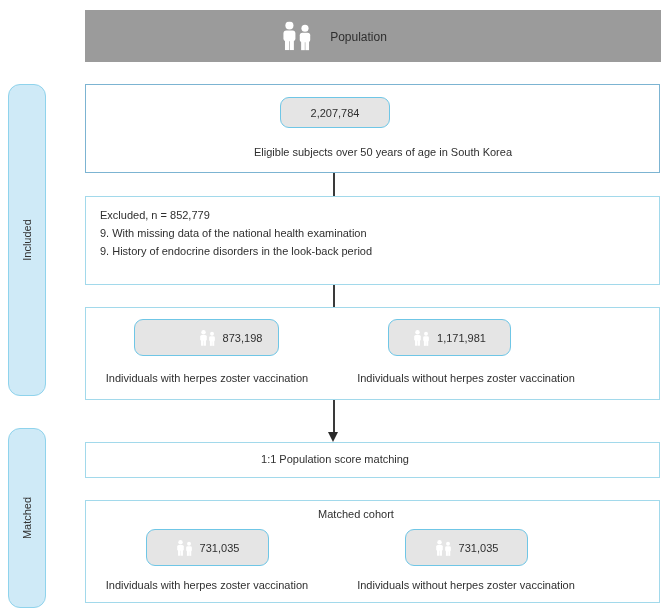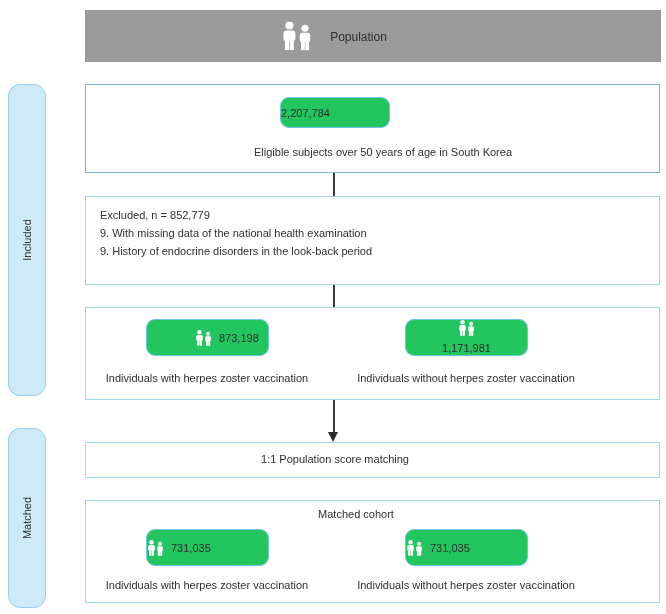--- a/index.html
+++ b/index.html
@@ -13,22 +13,22 @@
 
   .side-tab{position:absolute;left:8px;width:38px;background:#cfeaf7;border:1.5px solid #8fd3ec;
     border-radius:12px;box-sizing:border-box;}
   .side-tab .vtext{position:absolute;left:50%;top:50%;transform:translate(-50%,-50%) rotate(-90deg);
     font-size:11px;color:#333;white-space:nowrap;}
 
   .flow-box{position:absolute;left:85px;width:575px;background:#fff;box-sizing:border-box;}
   .border-primary{border:1.5px solid #7cb4d2;}
   .border-light{border:1.5px solid #a2d9eb;}
 
-  .pill{position:absolute;background:#22c55e;border:1.5px solid #6fc6e6;border-radius:9px;
-    box-sizing:border-box;display:flex;align-items:center;gap:6px;}
+  .pill{position:absolute;background:#e5e5e5;border:1.5px solid #6fc6e6;border-radius:9px;
+    box-sizing:border-box;display:flex;align-items:center;justify-content:center;gap:6px;}
   .pill .num{font-size:11px;color:#2f2f2f;white-space:nowrap;}
 
   .center-text{position:absolute;transform:translateX(-50%);font-size:11px;color:#2f2f2f;white-space:nowrap;}
 
   .excl{position:absolute;left:14px;top:9px;font-size:11px;color:#2f2f2f;line-height:1.65;}
   .excl div{white-space:nowrap;}
 
   .connector{position:absolute;width:1.5px;background:#3a3a3a;}
   .arrow-head{position:absolute;width:0;height:0;border-left:5.5px solid transparent;
     border-right:5.5px solid transparent;border-top:10px solid #2a2a2a;}
@@ -75,34 +75,34 @@
     <div class="excl">
       <div>Excluded, n = 852,779</div>
       <div>9. With missing data of the national health examination</div>
       <div>9. History of endocrine disorders in the look-back period</div>
     </div>
   </div>
 
   <div class="connector" style="left:333px;top:285px;height:22px;"></div>
 
   <div class="flow-box border-light" style="top:307px;height:93px;">
-    <div class="pill" style="left:60px;top:11px;width:123px;height:37px;padding-left:48px;">
+    <div class="pill" style="left:48px;top:11px;width:145px;height:37px;padding-left:48px;">
       <svg class="people-icon-svg" width="18" height="16" viewBox="0 0 34 30" fill="#ffffff">
         <circle cx="8.5" cy="4.2" r="4.2"></circle>
         <rect x="2.3" y="9.4" width="12.4" height="11" rx="3"></rect>
         <rect x="3.9" y="17" width="4.3" height="12.6"></rect>
         <rect x="8.8" y="17" width="4.3" height="12.6"></rect>
         <circle cx="24.6" cy="7" r="3.7"></circle>
         <rect x="19.2" y="11.6" width="10.8" height="9.8" rx="2.7"></rect>
         <rect x="20.6" y="18.6" width="3.8" height="11.2"></rect>
         <rect x="25" y="18.6" width="3.8" height="11.2"></rect>
       </svg>
       <span class="num">873,198</span>
     </div>
-    <div class="pill" style="left:319px;top:11px;width:123px;height:37px;flex-direction:column;">
+    <div class="pill" style="left:302px;top:11px;width:123px;height:37px;">
       <svg class="people-icon-svg" width="18" height="16" viewBox="0 0 34 30" fill="#ffffff">
         <circle cx="8.5" cy="4.2" r="4.2"></circle>
         <rect x="2.3" y="9.4" width="12.4" height="11" rx="3"></rect>
         <rect x="3.9" y="17" width="4.3" height="12.6"></rect>
         <rect x="8.8" y="17" width="4.3" height="12.6"></rect>
         <circle cx="24.6" cy="7" r="3.7"></circle>
         <rect x="19.2" y="11.6" width="10.8" height="9.8" rx="2.7"></rect>
         <rect x="20.6" y="18.6" width="3.8" height="11.2"></rect>
         <rect x="25" y="18.6" width="3.8" height="11.2"></rect>
       </svg>

